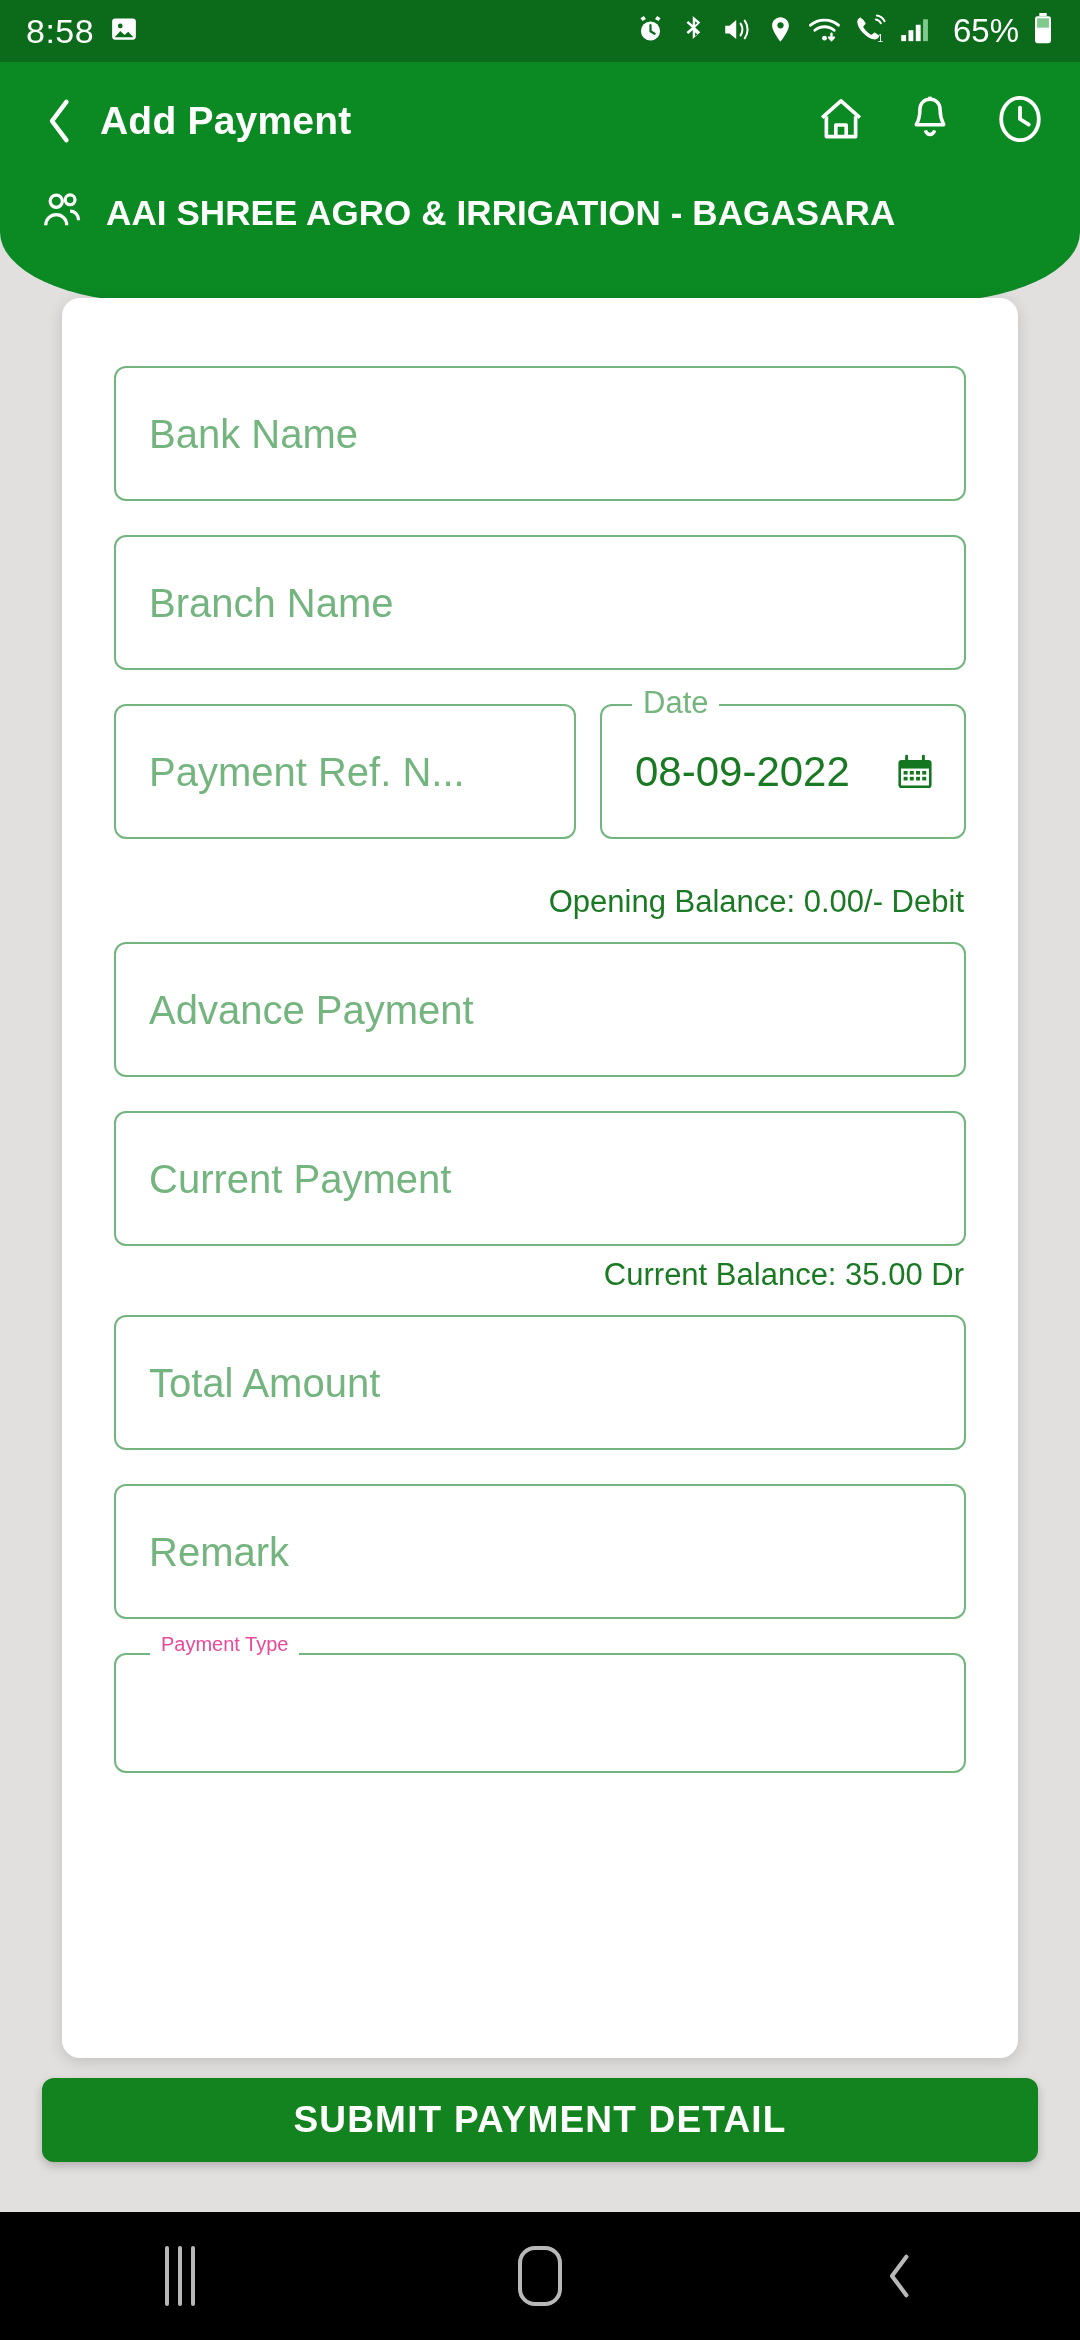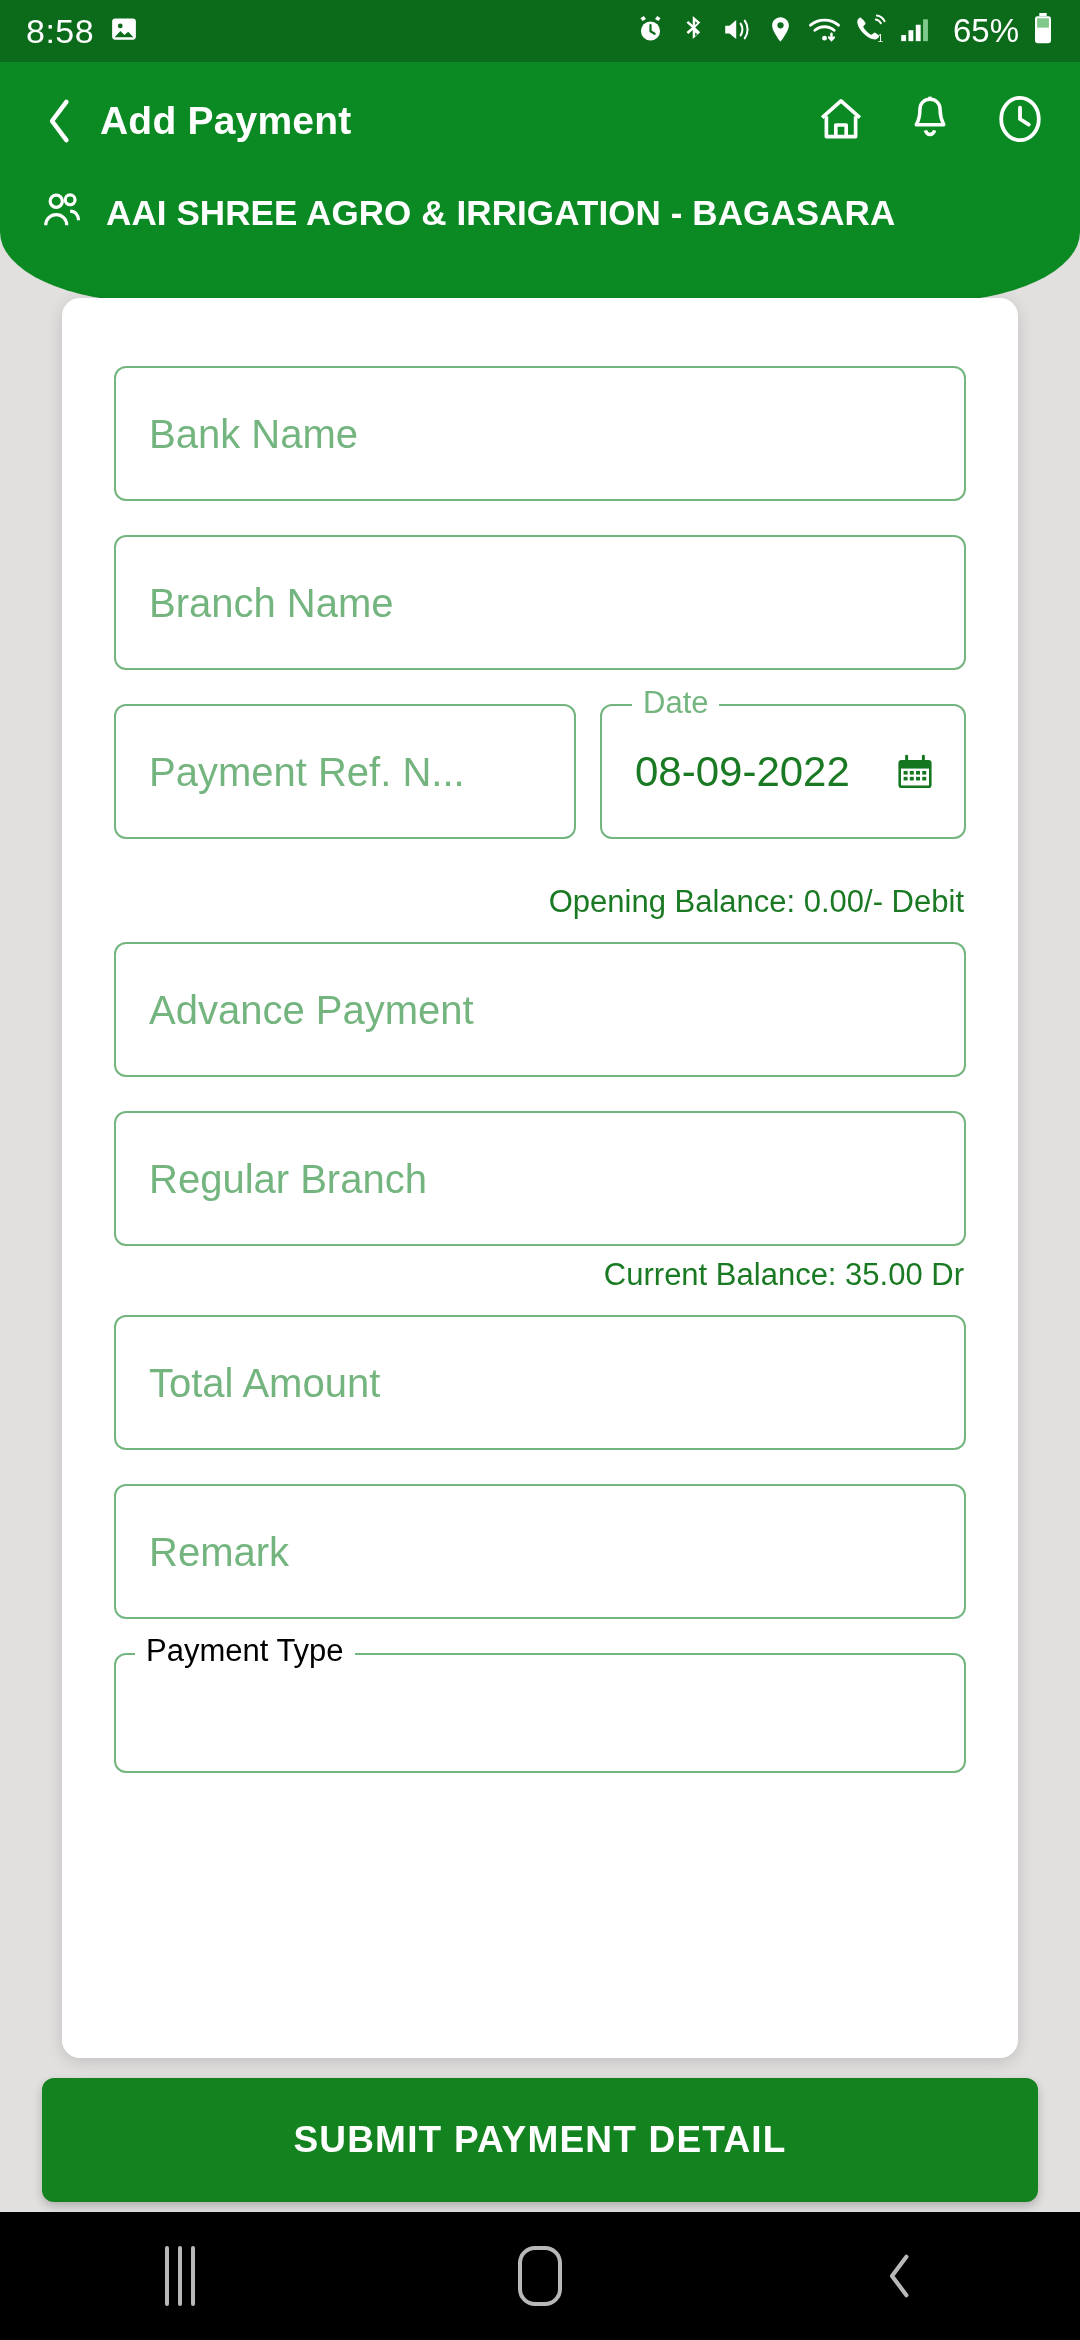--- a/index.html
+++ b/index.html
@@ -97,27 +97,27 @@
   .gap{ height:34px; }
   .gap-sm{ height:22px; }
   .frow{ display:flex; gap:24px; align-items:stretch; }
   .frow .date-f{ width:366px; flex:0 0 366px; position:relative; }
   #pt-peek{ position:relative; height:52px; }
   #pt-peek .pbox{
     position:absolute; top:0; left:0; width:100%; height:120px;
     border:2.5px solid #74b57f; border-radius:12px;
   }
   #pt-peek .flabel{
-    position:absolute; top:-20px; left:21px; background:#fff; padding:0 11px;
-    font-size:31px; color:#000000; white-space:nowrap; z-index:3;
+    position:absolute; top:-20px; left:36px; background:#fff; padding:0 11px;
+    font-size:20px; color:#ec4899; white-space:nowrap; z-index:3;
   }
 
   
   #submit-btn{
-    position:absolute; left:42px; top:2078px; width:996px; height:124px;
+    position:absolute; left:42px; top:2078px; width:996px; height:84px;
     background:#13831f; border:none; border-radius:12px;
     color:#fff; font-size:37px; font-weight:700; letter-spacing:1.2px;
     box-shadow:0 4px 10px rgba(0,0,0,.22);
     z-index:25; cursor:pointer;
     font-family:"Liberation Sans", sans-serif;
   }
 
   
   #nav-bar{
     position:absolute; bottom:0; left:0; width:1080px; height:128px;
@@ -302,21 +302,21 @@
 
   <div class="gap-sm"></div>
 
   <div class="field">
     <span class="ph">Advance Payment</span>
   </div>
 
   <div class="gap"></div>
 
   <div class="field">
-    <span class="ph">Regular Branch</span>
+    <span class="ph">Current Payment</span>
   </div>
   <div class="helper">Current Balance: 35.00 Dr</div>
 
   <div class="gap-sm"></div>
 
   <div class="field">
     <span class="ph">Total Amount</span>
   </div>
 
   <div class="gap"></div>

